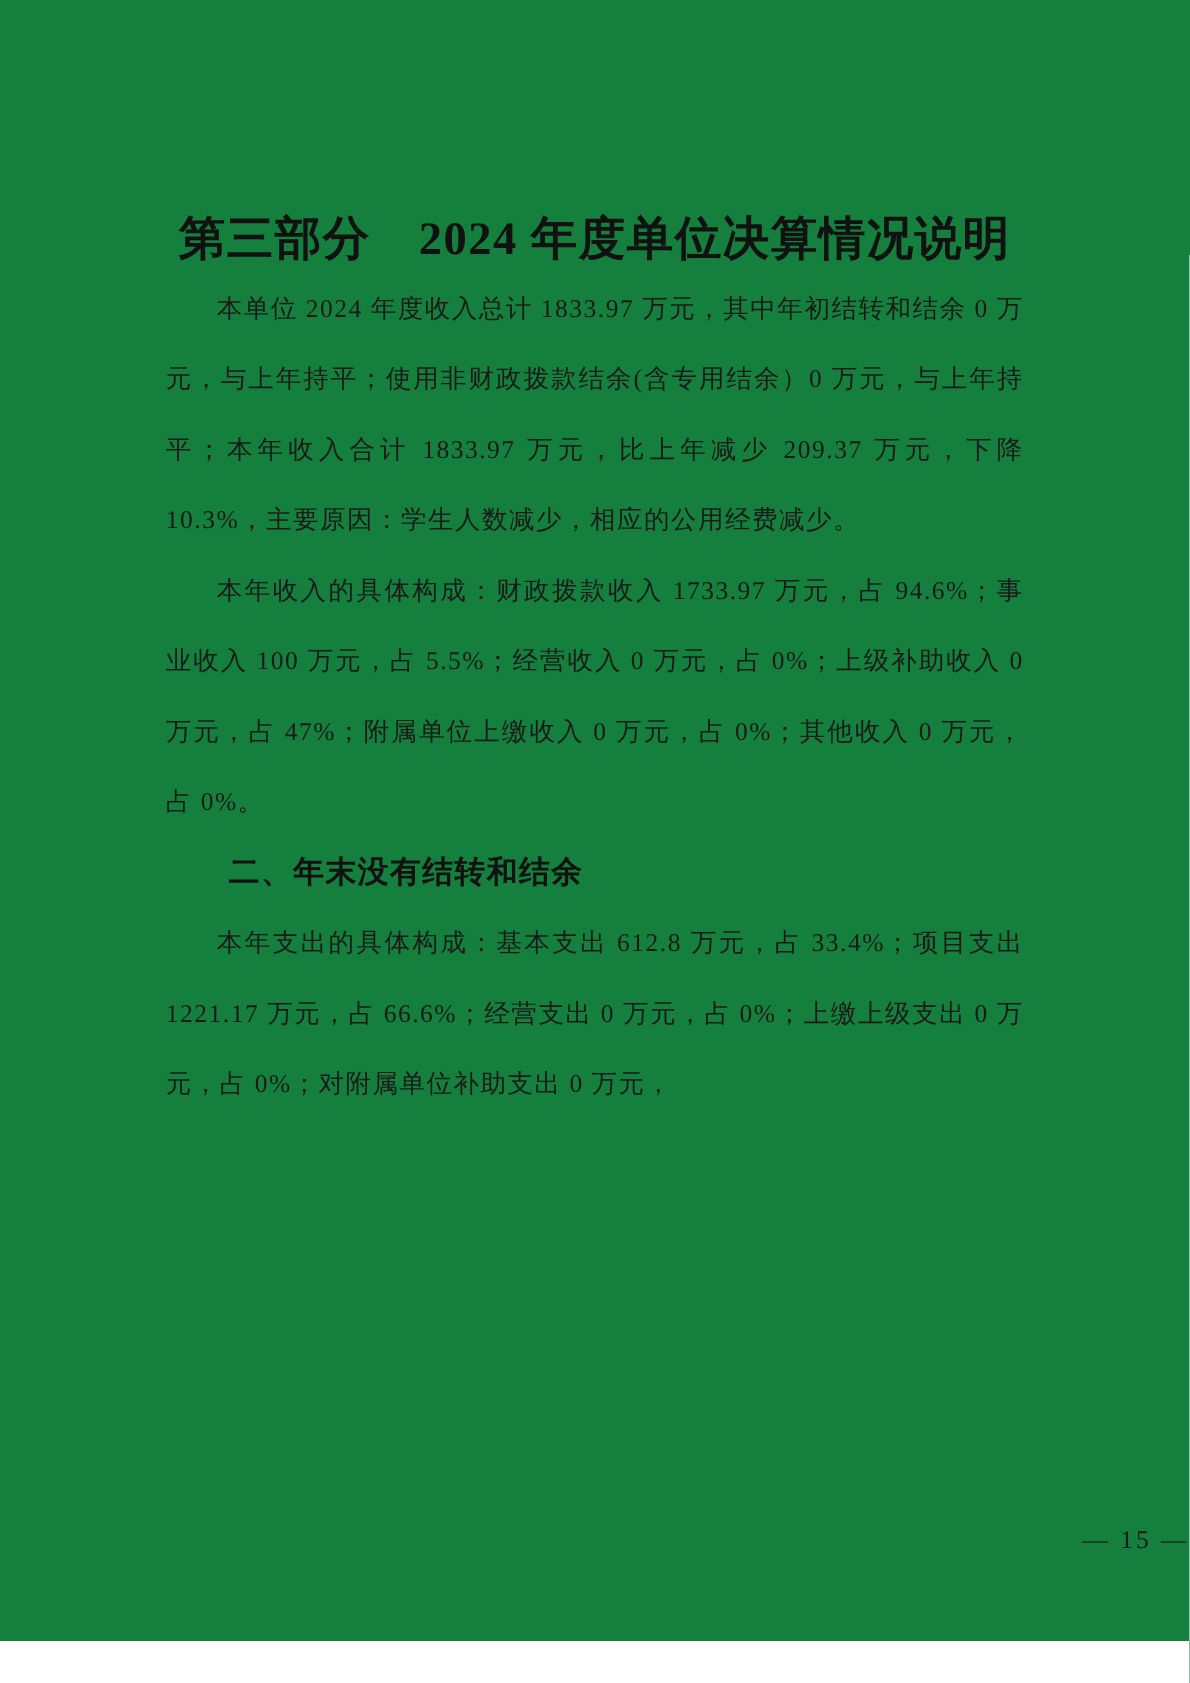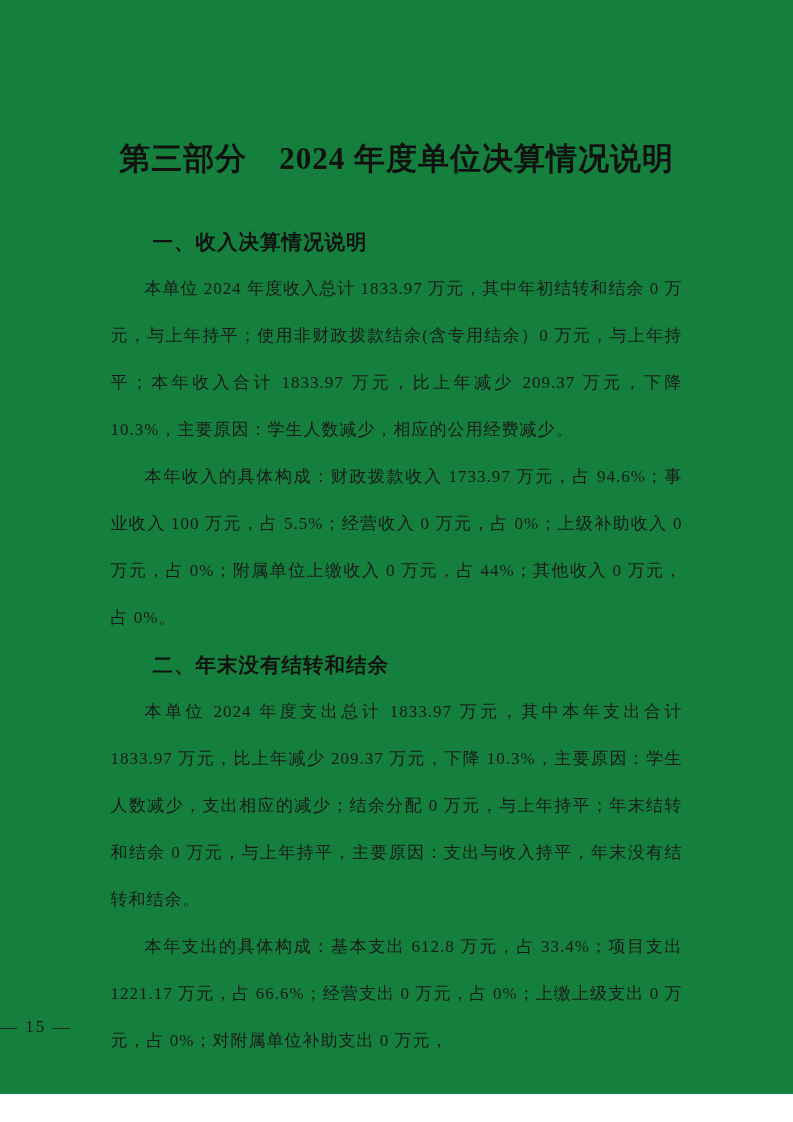--- a/index.html
+++ b/index.html
@@ -55,47 +55,45 @@
     letter-spacing: 1px;
     text-indent: 2em;
     text-align: justify;
     color: #1a1a1a;
   }
   .page-footer {
     position: absolute;
     left: 0;
     right: 0;
     bottom: 57px;
-    text-align: left;
+    text-align: right;
   }
   .page-number {
     font-family: "Liberation Serif", "DejaVu Serif", serif;
     font-size: 17px;
     letter-spacing: 2px;
     color: #1a1a1a;
   }
 </style>
 </head>
 <body>
 
 <div class="page">
 
   <h1 class="doc-title">第三部分　2024 年度单位决算情况说明</h1>
 
   <main class="content">
 
-    <h2 class="section-heading first">一、收入决算情况说明</h2>
 
     <p class="body-para">本单位 2024 年度收入总计 1833.97 万元，其中年初结转和结余 0 万元，与上年持平；使用非财政拨款结余(含专用结余）0 万元，与上年持平；本年收入合计 1833.97 万元，比上年减少 209.37 万元，下降 10.3%，主要原因：学生人数减少，相应的公用经费减少。</p>
 
-    <p class="body-para">本年收入的具体构成：财政拨款收入 1733.97 万元，占 94.6%；事业收入 100 万元，占 5.5%；经营收入 0 万元，占 0%；上级补助收入 0 万元，占 0%；附属单位上缴收入 0 万元，占 44%；其他收入 0 万元，占 0%。</p>
+    <p class="body-para">本年收入的具体构成：财政拨款收入 1733.97 万元，占 94.6%；事业收入 100 万元，占 5.5%；经营收入 0 万元，占 0%；上级补助收入 0 万元，占 47%；附属单位上缴收入 0 万元，占 0%；其他收入 0 万元，占 0%。</p>
 
     <h2 class="section-heading">二、年末没有结转和结余</h2>
 
-    <p class="body-para">本单位 2024 年度支出总计 1833.97 万元，其中本年支出合计 1833.97 万元，比上年减少 209.37 万元，下降 10.3%，主要原因：学生人数减少，支出相应的减少；结余分配 0 万元，与上年持平；年末结转和结余 0 万元，与上年持平，主要原因：支出与收入持平，年末没有结转和结余。</p>
 
     <p class="body-para">本年支出的具体构成：基本支出 612.8 万元，占 33.4%；项目支出 1221.17 万元，占 66.6%；经营支出 0 万元，占 0%；上缴上级支出 0 万元，占 0%；对附属单位补助支出 0 万元，</p>
 
   </main>
 
   <footer class="page-footer">
     <span class="page-number">—  15  —</span>
   </footer>
 
 </div>

